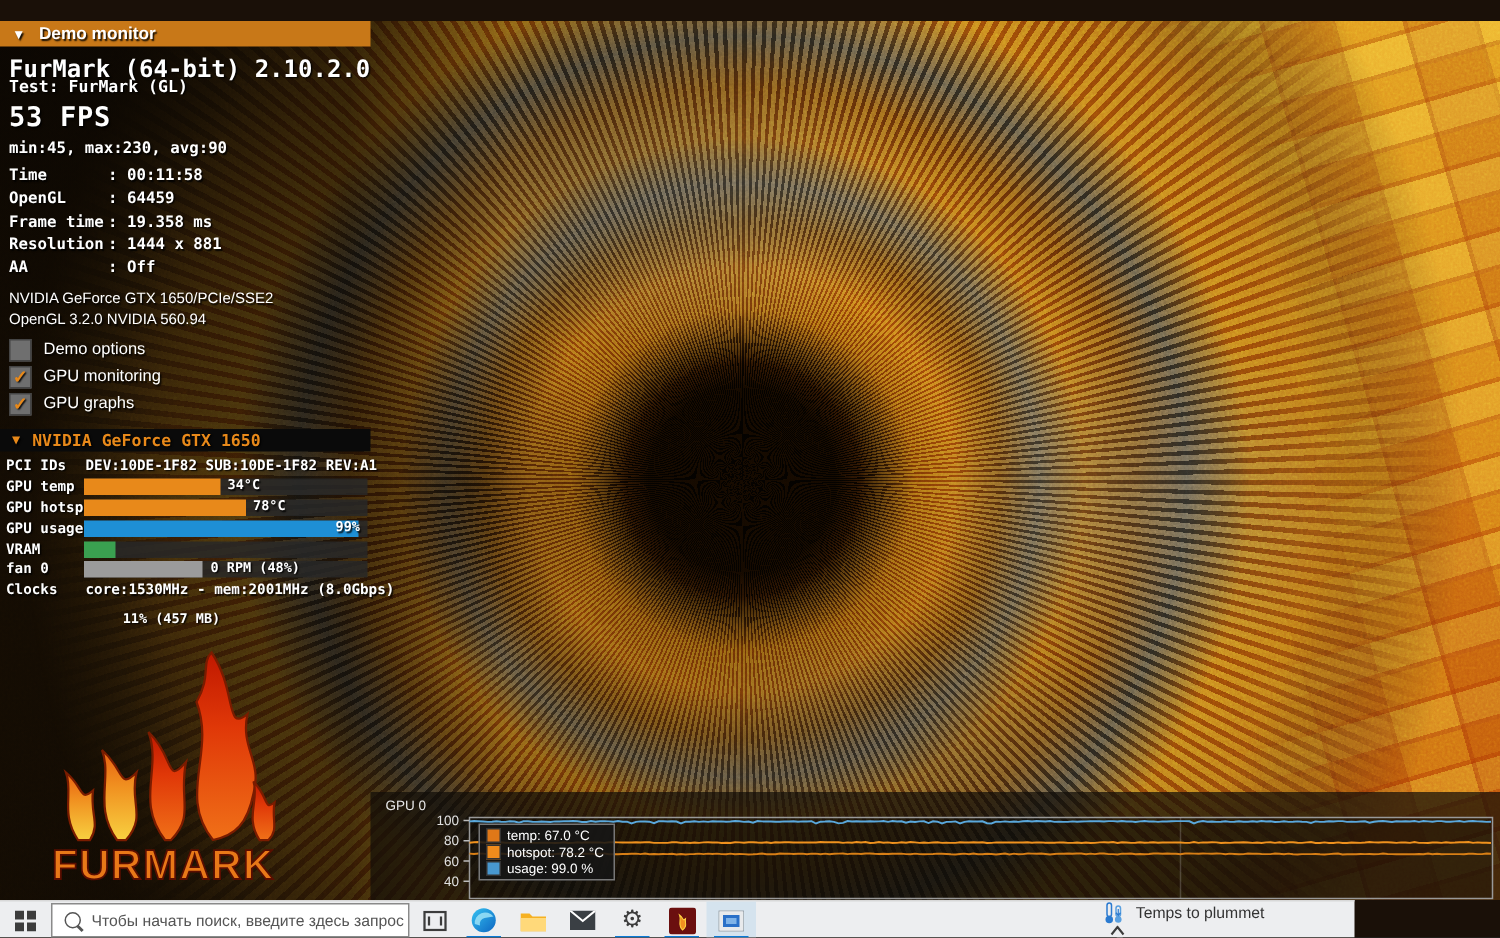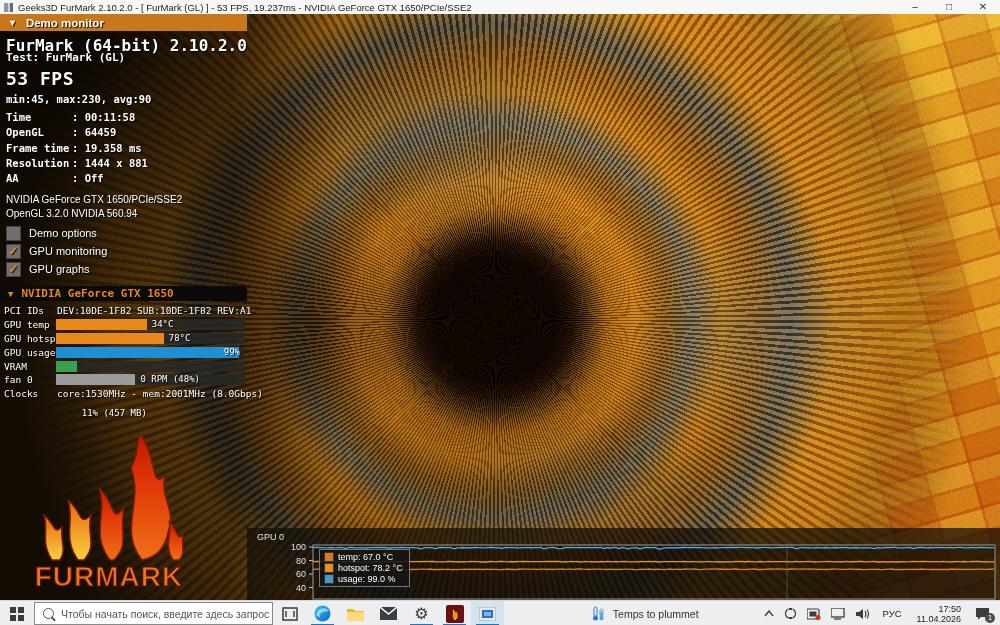--- a/index.html
+++ b/index.html
@@ -62,70 +62,61 @@
   .gpu-line{top:180px;font-size:10px;}
   .gl-line{top:194px;font-size:10px;}
   #checkboxes{position:absolute;left:6px;top:210px;}
   .cbrow{display:flex;align-items:center;height:18px;font-size:11px;}
   .cbbox{width:13px;height:13px;background:#6f6f6f;border:1px solid #444;margin-right:8px;
     display:flex;align-items:center;justify-content:center;font-size:12px;font-weight:bold;color:#e8891a;line-height:10px;}
   .gtx-header{position:absolute;top:272px;left:0;width:247px;height:15px;background:#0a0a0a;
     display:flex;align-items:center;color:#e8891a;font-size:11px;font-weight:bold;}
   .gtx-header .tri{margin:0 8px;font-size:9px;}
   #monitor-rows{position:absolute;left:0;top:290px;width:247px;}
-  .mrow{position:relative;height:13.9px;font-size:9.5px;font-weight:normal;}
+  .mrow{position:relative;height:13.9px;font-size:9.5px;font-weight:bold;}
   .mlabel{position:absolute;left:4px;top:1px;}
   .mvalue{position:absolute;left:57px;top:1px;white-space:nowrap;}
   .track{position:absolute;left:56px;top:1px;width:189px;height:11px;background:rgba(40,40,40,.85);}
   .fill{position:absolute;left:0;top:0;height:11px;}
   .bartext{position:absolute;top:0;font-size:9px;line-height:11px;white-space:nowrap;}
   
   .logo{position:absolute;left:22px;top:432px;}
   
   .graph{position:absolute;left:247px;top:528px;width:753px;height:72px;background:rgba(18,14,9,.72);}
   .graph .gpulabel{position:absolute;left:10px;top:4px;font-size:9px;color:#e8e8e8;}
   .legend{position:absolute;left:72px;top:21px;background:rgba(22,22,22,.88);border:1px solid #777;
     padding:2px 6px 2px 4px;display:flex;flex-direction:column;gap:1px;}
   .lrow{display:flex;align-items:center;font-size:9px;color:#fff;white-space:nowrap;}
   .lsw{width:8px;height:8px;margin-right:4px;border:1px solid #333;}
   
-  .taskbar{position:absolute;left:0;top:600px;width:1000px;height:25px;background:#edeef0;
+  .taskbar{position:absolute;left:0;top:600px;width:903px;height:25px;background:#edeef0;
     border-top:1px solid #d8d8d8;display:flex;align-items:center;}
   .tslot{position:relative;height:25px;display:flex;align-items:center;justify-content:center;}
   .start{width:34px;}
   .searchbox{width:237px;height:21px;background:#fff;border:1px solid #8a8a8a;display:flex;
     align-items:center;font-size:10.5px;color:#555;}
   .mag{width:9px;height:9px;border:1.5px solid #555;border-radius:50%;position:relative;margin:0 7px 0 8px;flex:none;}
   .mag:after{content:"";position:absolute;width:5px;height:1.5px;background:#555;transform:rotate(45deg);left:7px;top:9px;}
   .appslot{width:33px;}
   .underline{position:absolute;bottom:0;left:5px;right:5px;height:2px;background:#0a7ad8;}
   .active-slot{background:#d5e3ee;}
-  .tray{margin-left:auto;display:flex;align-items:center;height:25px;}
+  .tray{margin-left:auto;display:flex;height:25px;flex-direction:column;}
   .weather{display:flex;align-items:center;font-size:10.5px;color:#333;margin-right:60px;}
   .trayicon{margin:0 5px;display:flex;align-items:center;}
   .lang{font-size:9.5px;color:#222;margin:0 7px;}
   .clock{font-size:9px;color:#222;text-align:right;line-height:10px;margin:0 8px;}
   .notif{position:relative;margin:0 10px 0 6px;}
   .badge{position:absolute;right:-5px;bottom:-3px;width:10px;height:10px;border-radius:50%;
     background:#4a4a4a;color:#fff;font-size:7.5px;text-align:center;line-height:10px;}
 </style>
 </head>
 <body>
 
 <div class="screen">
 
-  <div class="titlebar">
-    <span class="appicon"></span>
-    <span class="title">Geeks3D FurMark 2.10.2.0 - [ FurMark (GL) ] - 53 FPS, 19.237ms - NVIDIA GeForce GTX 1650/PCIe/SSE2</span>
-    <span class="wincontrols">
-      <span>–</span>
-      <span>□</span>
-      <span>✕</span>
-    </span>
-  </div>
 
   <div class="scene">
     <div class="wall"></div>
     <div class="iris"></div>
     <div class="blob blob1"></div>
     <div class="blob blob2"></div>
     <div class="blob blob3"></div>
     <div class="blob blob4"></div>
     <div class="spokes"></div>
     <svg class="grain" width="1000" height="586">

